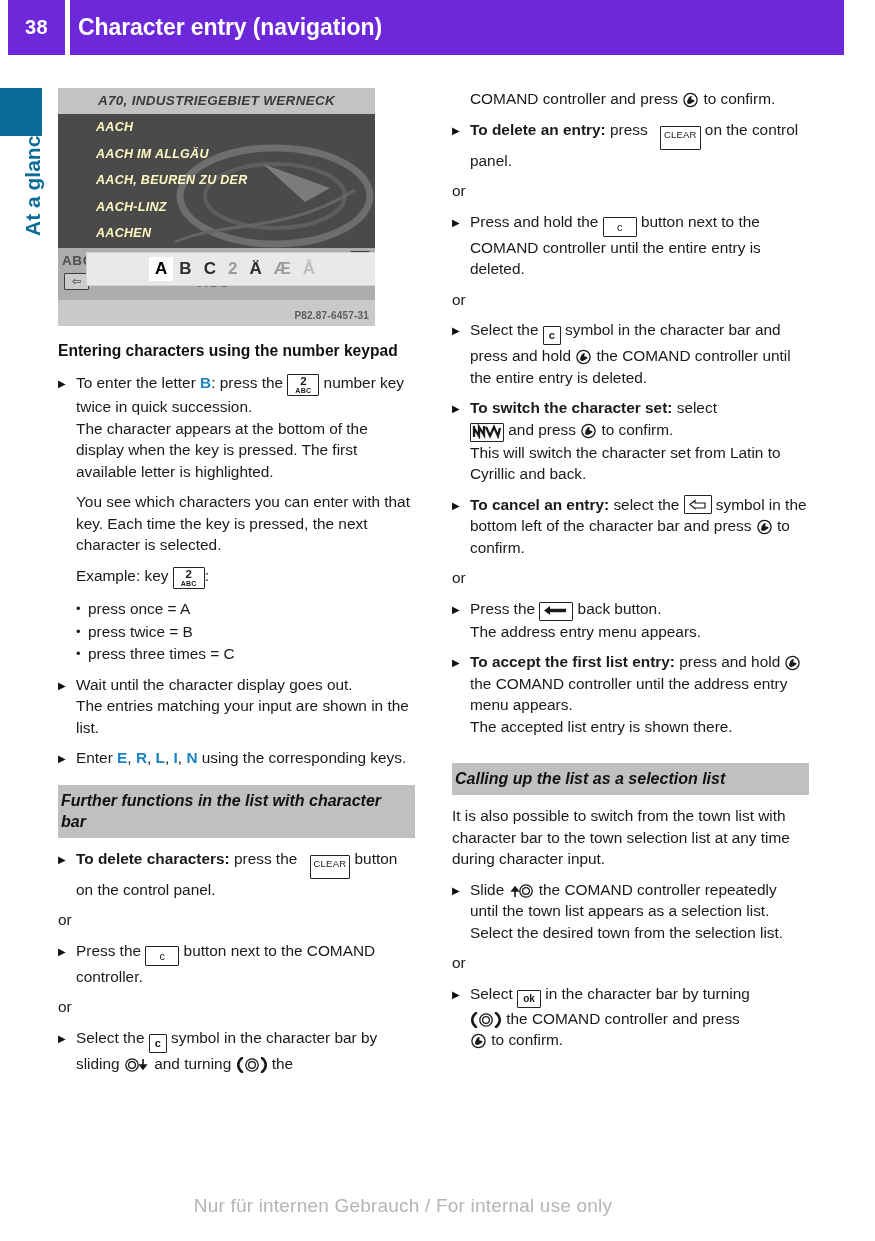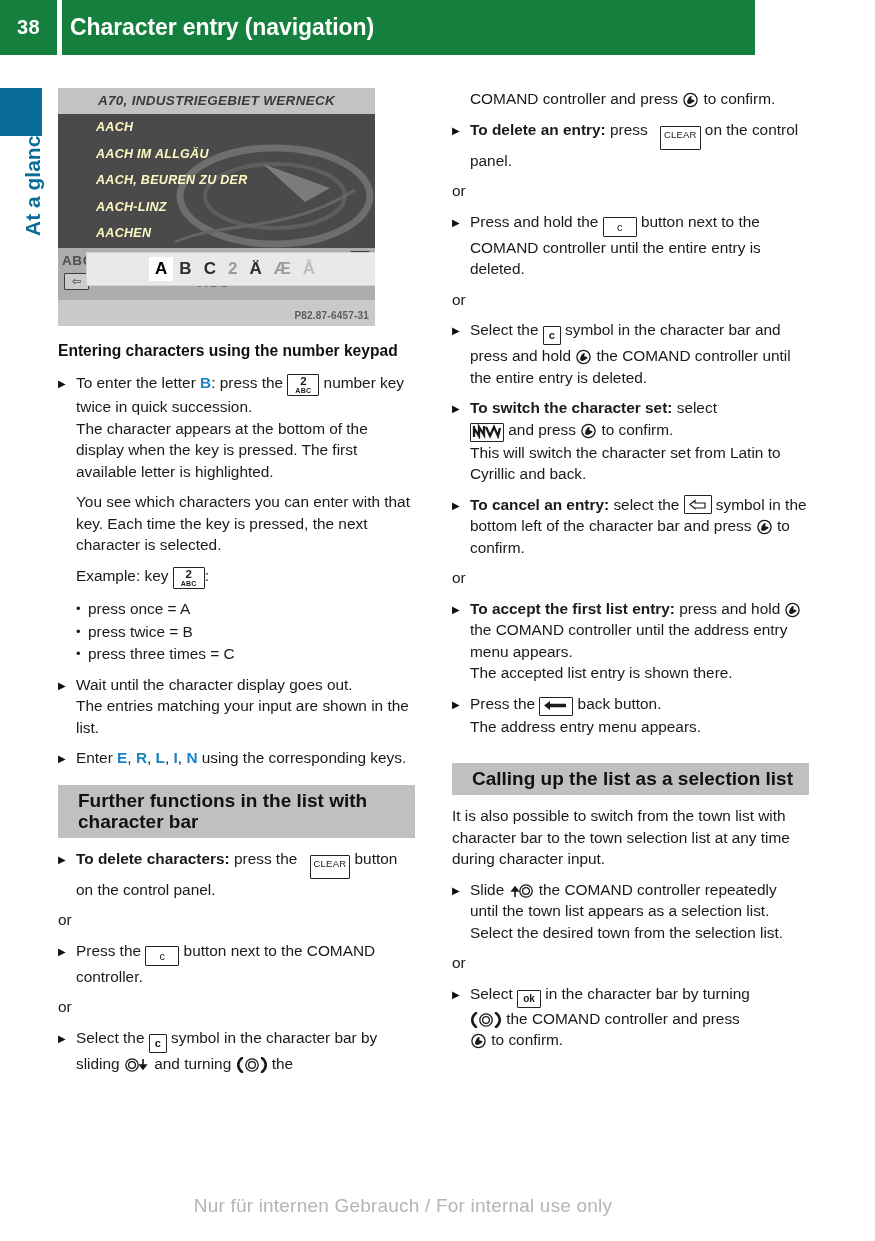--- a/index.html
+++ b/index.html
@@ -8,22 +8,22 @@
     width: 875px; height: 1241px;
     background: #ffffff;
     font-family: "Liberation Sans", sans-serif;
     color: #1a1a1a;
     position: relative;
     overflow: hidden;
   }
 
   
   .header {
-    position: absolute; left:0; top:0; width:755px; height:55px;
-    background: #15803d;
+    position: absolute; left:8px; top:0; width:836px; height:55px;
+    background: #6d28d9;
   }
   .header-page-no {
     position: absolute; left: 0; top: 0; width: 57px; height: 55px;
     display: flex; align-items: center; justify-content: center;
     color: #ffffff; font-size: 20px; font-weight: bold;
     letter-spacing: 0.5px;
   }
   .header-divider {
     position: absolute; left: 57px; top: 0; width: 5px; height: 55px;
     background: #ffffff;
@@ -146,25 +146,26 @@
     letter-spacing: 0.2px;
   }
 
   
   h3.subhead {
     font-size: 15.6px; font-weight: bold; margin: 0 0 10px 0;
     line-height: 20.5px; color:#111111;
   }
   .greyhead {
     background: #c0c0c0;
-    font-size: 19px; font-weight: bold;
-    padding: 5px 8px 6px 20px;
+    font-size: 16px; font-weight: bold;
+    padding: 5px 8px 6px 3px;
     line-height: 21px;
     margin: 16px 0 10px 0;
     color: #111111;
+    font-style: italic;
   }
 
   .step {
     position: relative;
     padding-left: 18px;
     margin: 0 0 9px 0;
   }
   .step::before {
     content: "\25B6";
     position: absolute; left: 0; top: 1px;
@@ -376,32 +377,32 @@
           <path d="M3 6.5 L8 2.5 L8 5 L18 5 L18 10 L8 10 L8 10.5 Z" stroke="#1a1a1a" stroke-width="1.2" fill="none"></path>
         </svg></span><span> symbol in the bottom left of the character bar and press </span><span class="glyph"><svg width="17" height="16" viewBox="0 0 17 16">
           <circle cx="8.5" cy="8" r="6.6" fill="none" stroke="#1a1a1a" stroke-width="1.3"></circle>
           <path d="M5 10 C5.5 7 7 5 8.5 4.2 C9.2 3.8 10 4.3 9.7 5.1 C9.4 6 9.2 6.6 9.2 7.2 L12 8 C12.7 8.3 12.6 9.2 12 9.6 L9 11.6 C7.6 12.4 5.4 12.2 5 10 Z" fill="#1a1a1a"></path>
         </svg></span><span> to confirm.</span>
   </div>
 
   <div class="or">or</div>
 
   <div class="step">
+    <span>Press the </span><span class="keybox key-back-btn"><svg width="28" height="15" viewBox="0 0 28 15">
+          <path d="M2 7.5 L8 3 L8 5.8 L24 5.8 L24 9.2 L8 9.2 L8 12 Z" fill="#1a1a1a"></path>
+        </svg></span><span> back button.</span>
+    <span class="cont">The address entry menu appears.</span>
+  </div>
+
+  <div class="step">
     <b>To accept the first list entry:</b><span> press and hold </span><span class="glyph"><svg width="17" height="16" viewBox="0 0 17 16">
           <circle cx="8.5" cy="8" r="6.6" fill="none" stroke="#1a1a1a" stroke-width="1.3"></circle>
           <path d="M5 10 C5.5 7 7 5 8.5 4.2 C9.2 3.8 10 4.3 9.7 5.1 C9.4 6 9.2 6.6 9.2 7.2 L12 8 C12.7 8.3 12.6 9.2 12 9.6 L9 11.6 C7.6 12.4 5.4 12.2 5 10 Z" fill="#1a1a1a"></path>
         </svg></span><span> the COMAND controller until the address entry menu appears.</span>
     <span class="cont">The accepted list entry is shown there.</span>
-  </div>
-
-  <div class="step">
-    <span>Press the </span><span class="keybox key-back-btn"><svg width="28" height="15" viewBox="0 0 28 15">
-          <path d="M2 7.5 L8 3 L8 5.8 L24 5.8 L24 9.2 L8 9.2 L8 12 Z" fill="#1a1a1a"></path>
-        </svg></span><span> back button.</span>
-    <span class="cont">The address entry menu appears.</span>
   </div>
 
   <div class="greyhead" style="margin-top:26px">Calling up the list as a selection list</div>
 
   <div class="plain">It is also possible to switch from the town list with character bar to the town selection list at any time during character input.</div>
 
   <div class="step">
     <span>Slide </span><span class="glyph"><svg width="26" height="16" viewBox="0 0 26 16">
           <path d="M6 14 L6 5 M3 8 L6 4 L9 8 Z" stroke="#1a1a1a" stroke-width="1.6" fill="#1a1a1a"></path>
           <circle cx="17" cy="8" r="6.2" fill="none" stroke="#1a1a1a" stroke-width="1.3"></circle>

